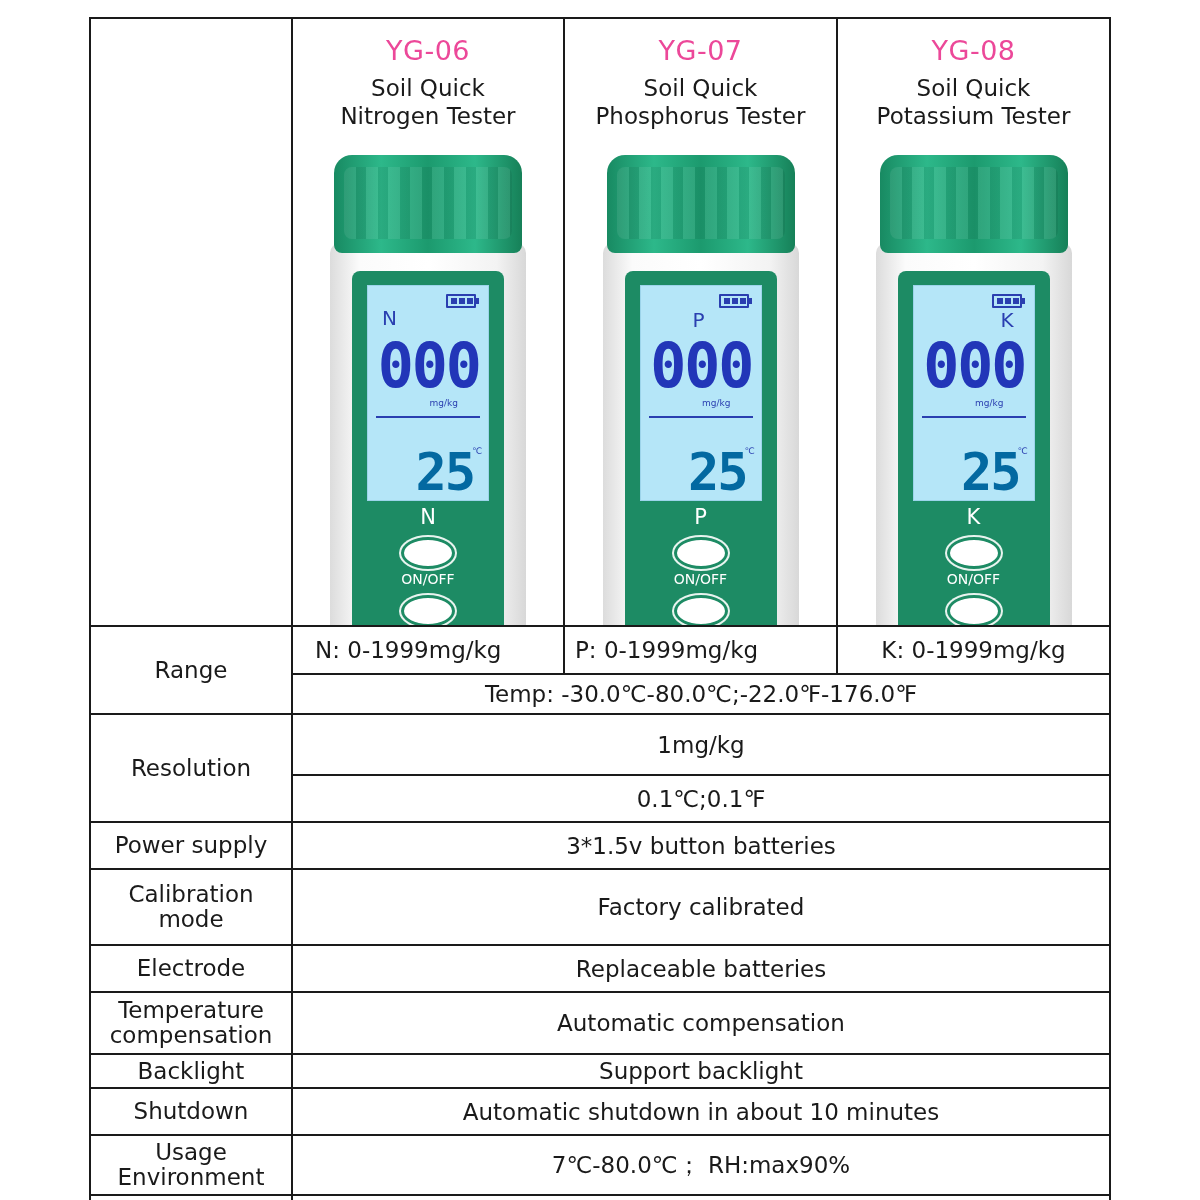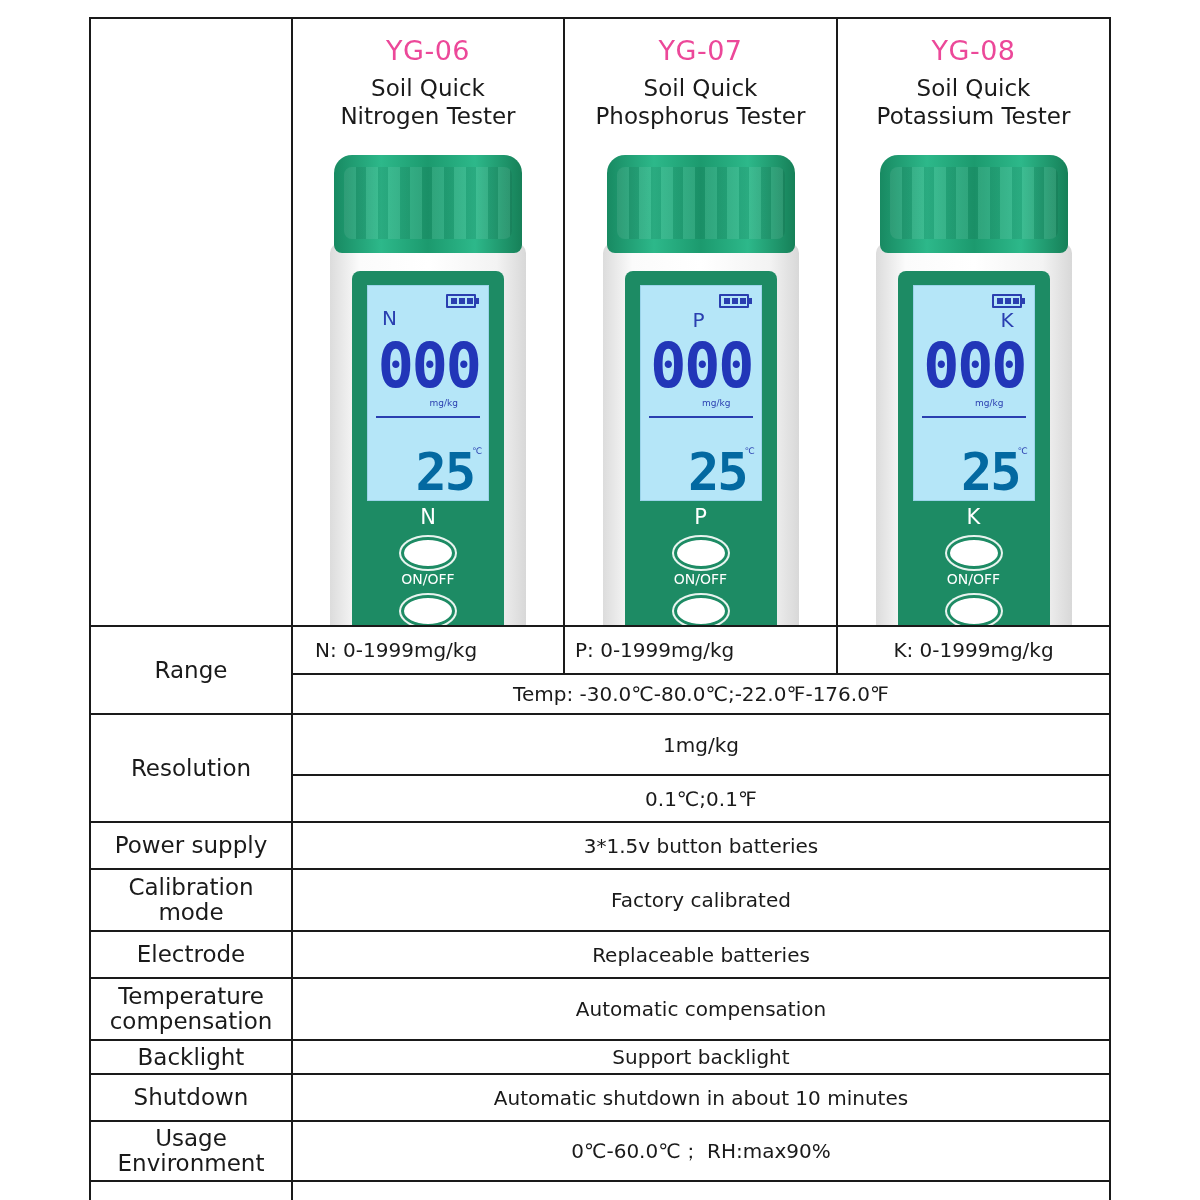--- a/index.html
+++ b/index.html
@@ -2,21 +2,21 @@
 <html><head>
 <meta charset="utf-8">
 <style>
   html, body { margin: 0; padding: 0; background: #ffffff; }
   body { width: 1200px; height: 1200px; position: relative; overflow: hidden;
          font-family: "DejaVu Sans", "Liberation Sans", sans-serif; color: #1a1a1a; }
   .sheet { position: absolute; left: 89px; top: 17px; width: 1020px; }
   table.spec { border-collapse: collapse; width: 1020px; table-layout: fixed; }
   table.spec td { border: 2px solid #1a1a1a; text-align: center; vertical-align: middle; padding: 0; }
   .label { font-size: 23px; line-height: 25px; }
-  .val { font-size: 20px; }
+  .val { font-size: 23px; }
 
   .prod-cell { height: 606px; vertical-align: top !important; position: relative; overflow: hidden; }
   .model { color: #ec4899; font-size: 27px; margin-top: 16px; letter-spacing: 0.5px; }
   .pname { font-size: 23px; line-height: 28px; margin-top: 8px; }
 
   .device { position: absolute; left: 50%; transform: translateX(-50%); top: 136px; width: 196px; height: 480px; }
   .cap { position: absolute; left: 4px; right: 4px; top: 0; height: 98px; border-radius: 18px 18px 8px 8px;
          background: linear-gradient(90deg, #188a62 0%, #2db88a 25%, #1c9a6e 50%, #2db88a 75%, #168058 100%); }
   .cap::after { content: ""; position: absolute; left: 10px; right: 10px; top: 12px; bottom: 14px;
          background: repeating-linear-gradient(90deg, rgba(255,255,255,0.08) 0 12px, rgba(0,0,0,0.07) 12px 22px); border-radius: 8px; }
@@ -153,21 +153,21 @@
   </tr>
   <tr style="height:47px">
     <td colspan="3" class="val">0.1℃;0.1℉</td>
   </tr>
 
   <tr style="height:47px">
     <td class="label">Power supply</td>
     <td colspan="3" class="val">3*1.5v button batteries</td>
   </tr>
 
-  <tr style="height:62px">
+  <tr style="height:76px">
     <td class="label">
       <div>Calibration</div>
       <div>mode</div>
     </td>
     <td colspan="3" class="val">Factory calibrated</td>
   </tr>
 
   <tr style="height:47px">
     <td class="label">Electrode</td>
     <td colspan="3" class="val">Replaceable batteries</td>
@@ -189,21 +189,21 @@
   <tr style="height:47px">
     <td class="label">Shutdown</td>
     <td colspan="3" class="val">Automatic shutdown in about 10 minutes</td>
   </tr>
 
   <tr style="height:60px">
     <td class="label">
       <div>Usage</div>
       <div>Environment</div>
     </td>
-    <td colspan="3" class="val">0℃-60.0℃； RH:max90%</td>
+    <td colspan="3" class="val">7℃-80.0℃； RH:max90%</td>
   </tr>
 
   <tr style="height:20px">
     <td></td>
     <td colspan="3"></td>
   </tr>
 </tbody>
     </table>
 </div>
 

